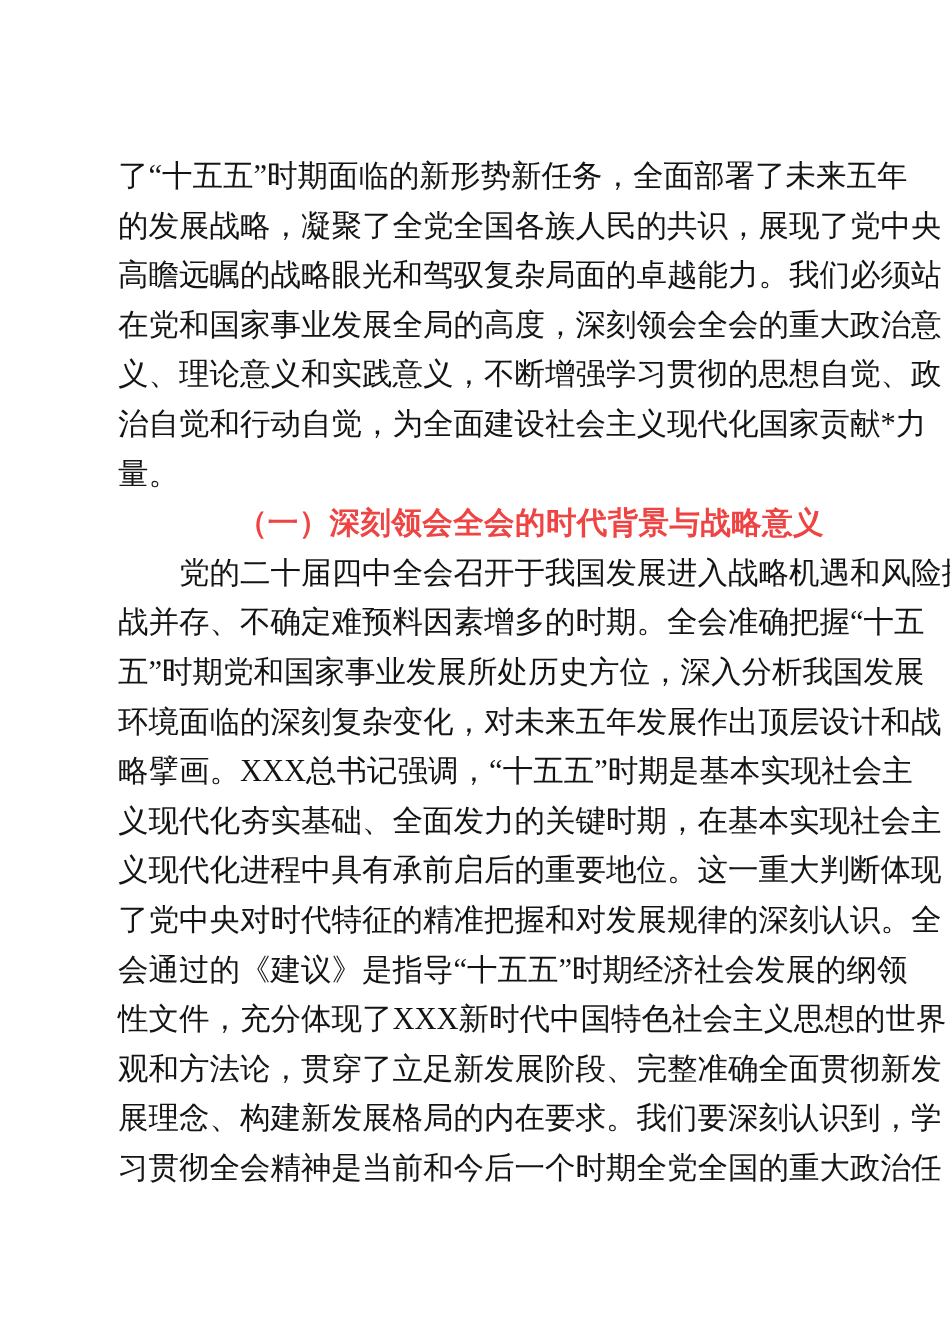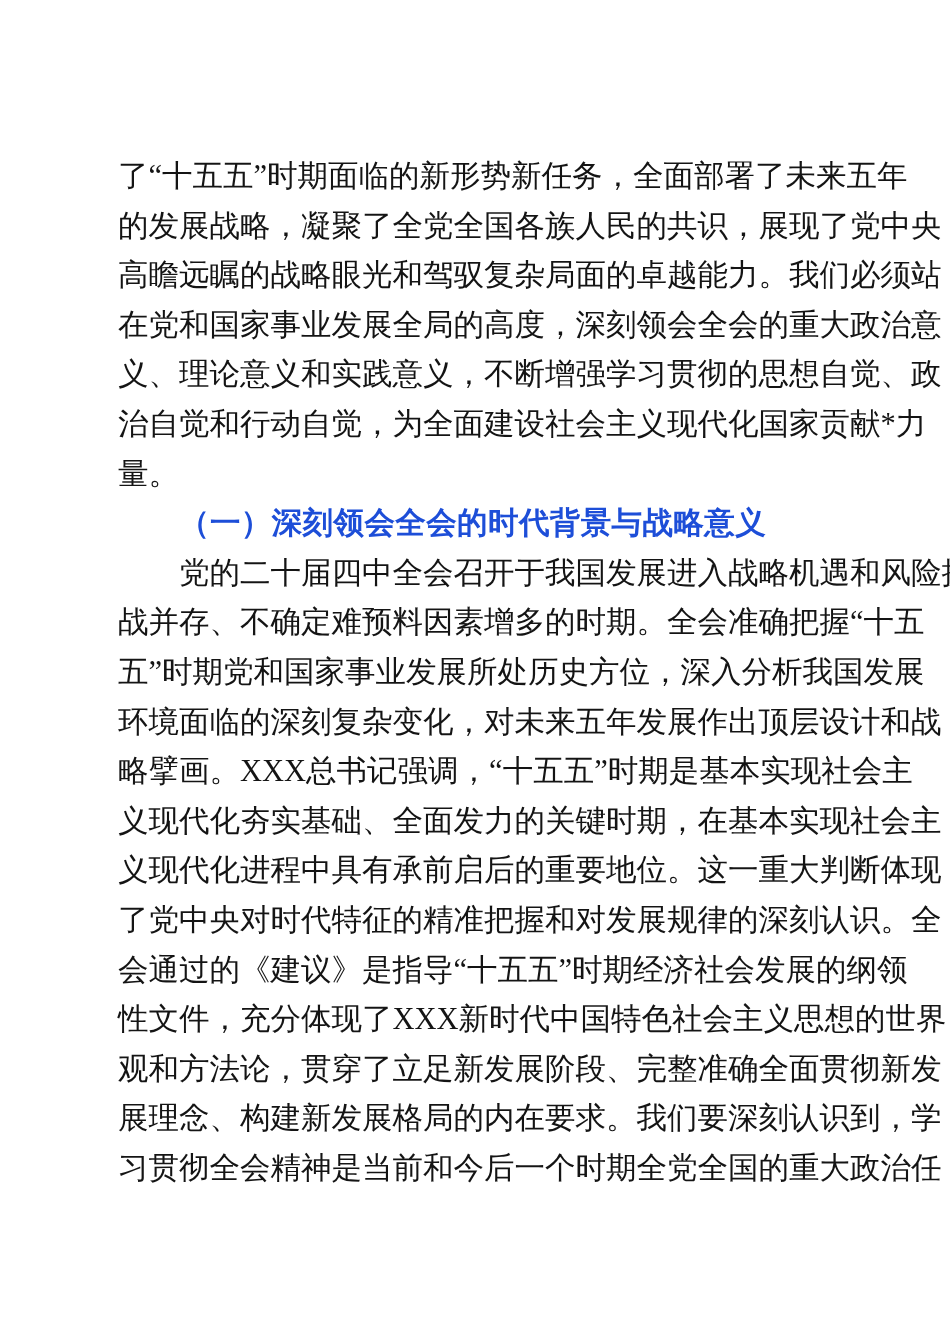--- a/index.html
+++ b/index.html
@@ -43,25 +43,26 @@
   }
 
   .doc-line.indent2 {
     text-indent: 61px;
   }
 
   .heading-line {
     font-family: "Liberation Serif", "DejaVu Serif", serif;
     font-size: 30.5px;
     line-height: 49.6px;
-    color: #1d4ed8;
+    color: #ef4444;
     font-weight: 700;
     text-indent: 61px;
     white-space: nowrap;
     letter-spacing: 0.4px;
+    text-align: right;
   }
 </style>
 </head>
 <body>
 
 <div class="page">
   <div class="text-column">
 
     <div class="doc-line" style="white-space: normal; display: flex; justify-content: space-between; text-indent: 0px;">
         <span>了</span>

